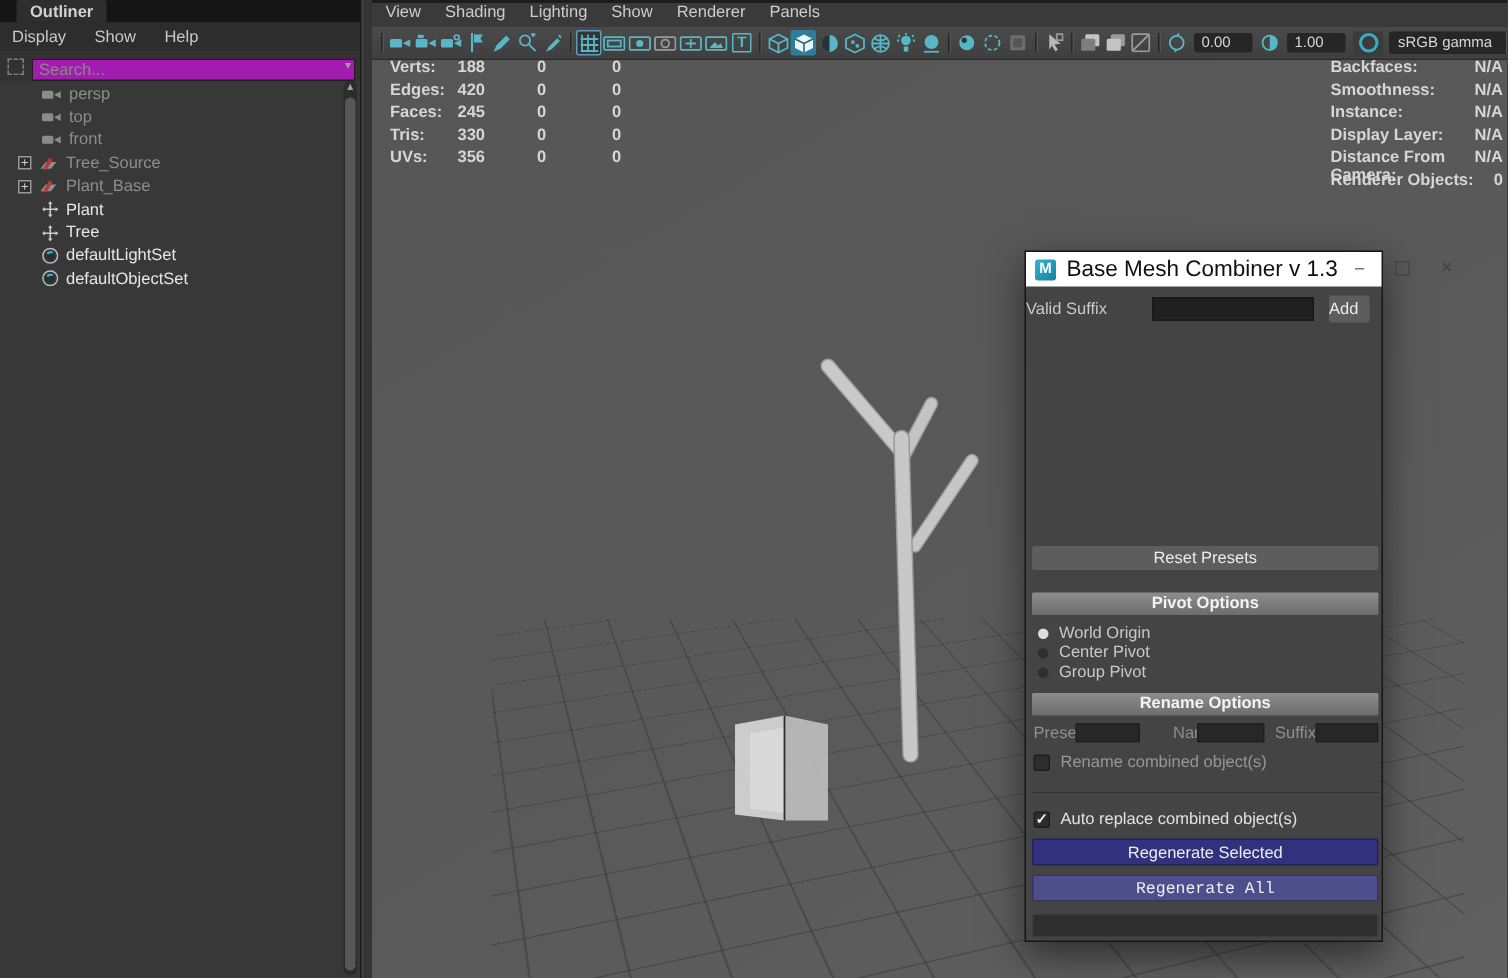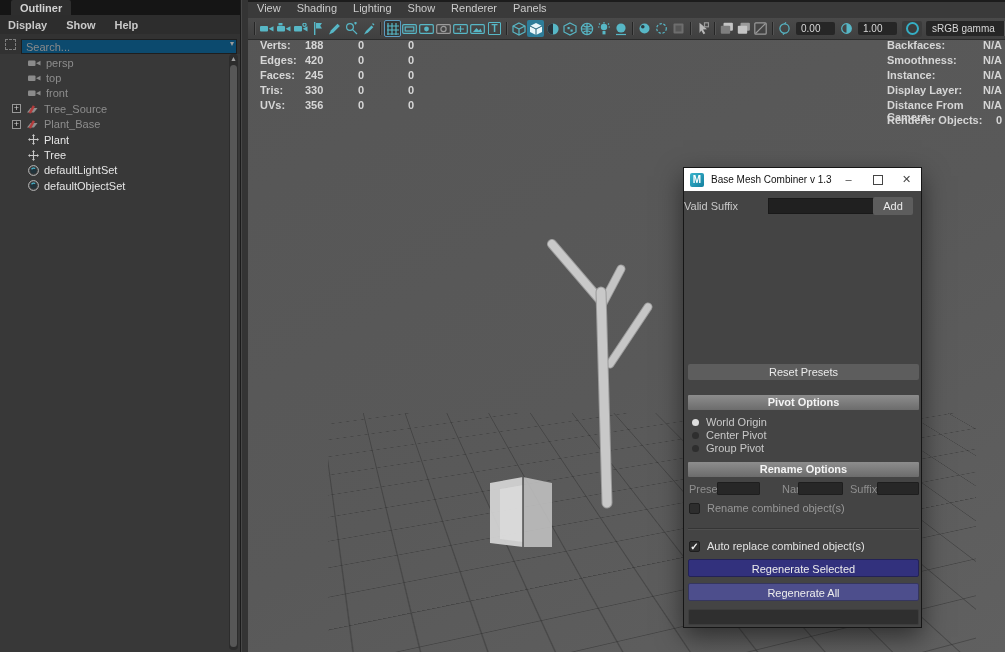--- a/index.html
+++ b/index.html
@@ -2,26 +2,26 @@
 <html><head>
 <meta charset="utf-8">
 <style>
   html,body{margin:0;padding:0;background:#222;font-family:"Liberation Sans",sans-serif;}
   #app{position:relative;width:1005px;height:652px;overflow:hidden;background:#5a5a5a;user-select:none;}
 
   
   #outliner{position:absolute;left:0;top:0;width:240px;height:652px;background:#383838;}
   .ol-tabstrip{height:15px;background:#151515;display:flex;align-items:flex-end;}
   .ol-tab{margin-left:11px;padding:2px 9px 1px;background:#2e2e2e;color:#d2d2d2;font-size:11px;font-weight:bold;border-radius:2px 2px 0 0;}
-  .ol-menus{height:19px;background:#2d2d2d;display:flex;align-items:center;gap:19px;padding-left:8px;color:#c9c9c9;font-size:11px;font-weight:bold;}
+  .ol-menus{height:19px;background:#2d2d2d;display:flex;align-items:center;gap:19px;padding-left:8px;color:#c9c9c9;font-size:11px;}
   .ol-menus span{cursor:default;}
   .ol-searchrow{height:20px;background:#323232;display:flex;align-items:center;padding:0 3px;}
   .marquee{width:9px;height:9px;border:1px dashed #7d7d7d;margin:0 5px 0 2px;flex:0 0 auto;}
   .ol-searchwrap{position:relative;flex:1;height:15px;}
-  .ol-search{width:100%;height:15px;box-sizing:border-box;background:#0c4a6e;border:1px solid #1e1e1e;color:#bbb;font-size:11px;padding:0 14px 0 4px;font-family:"Liberation Sans",sans-serif;}
+  .ol-search{width:100%;height:15px;box-sizing:border-box;background:#a21caf;border:1px solid #1e1e1e;color:#bbb;font-size:11px;padding:0 14px 0 4px;font-family:"Liberation Sans",sans-serif;}
   .ol-search::placeholder{color:#8a8a8a;}
   .ol-search-arrow{position:absolute;right:3px;top:2px;font-size:8px;color:#9c9c9c;pointer-events:none;}
   .ol-items{position:absolute;top:55px;left:0;right:13px;}
   .ol-row{height:15.4px;display:flex;align-items:center;font-size:11px;color:#e6e6e6;}
   .ol-row.dim{color:#8d8d8d;}
   .pad-cam{padding-left:28px;}
   .pad-exp{padding-left:12px;}
   .expbox{width:9px;height:9px;box-sizing:border-box;border:1px solid #989898;background:#2e2e2e;color:#cfcfcf;font-size:9px;line-height:7px;text-align:center;margin-right:5px;flex:0 0 auto;}
   .ol-ico{display:inline-flex;margin-right:5px;flex:0 0 auto;}
   .ol-scroll{position:absolute;top:54px;right:2px;width:9px;bottom:2px;background:#2c2c2c;border-radius:4px;}
@@ -62,45 +62,45 @@
     background-image:
       repeating-linear-gradient(0deg,rgba(40,40,40,.42) 0 1px,transparent 1px 46px),
       repeating-linear-gradient(90deg,rgba(40,40,40,.42) 0 1px,transparent 1px 46px);
     transform:perspective(900px) rotateX(63deg) rotateZ(-21deg);transform-origin:50% 50%;}
   .scene{position:absolute;left:0;top:0;}
 
   
   #dialog{position:absolute;left:683px;top:167px;width:239px;height:461px;background:#444444;border:1px solid #161616;box-sizing:border-box;box-shadow:0 9px 24px rgba(0,0,0,.5);z-index:10;}
   .dlg-titlebar{height:23px;background:#ffffff;display:flex;align-items:center;}
   .maya-logo{width:14px;height:14px;margin:0 7px 0 6px;border-radius:2px;background:linear-gradient(135deg,#3ab4cd,#13809f);color:#fff;font-size:10px;font-weight:bold;line-height:14px;text-align:center;flex:0 0 auto;}
-  .dlg-title{flex:1;font-size:10px;color:#101010;white-space:nowrap;}
+  .dlg-title{flex:1;font-size:15px;color:#101010;white-space:nowrap;}
   .winbtn{width:29px;height:23px;line-height:23px;text-align:center;color:#454545;font-size:11px;flex:0 0 auto;}
   .winbtn .maxbox{display:inline-block;width:8px;height:8px;border:1px solid #454545;vertical-align:middle;}
   .dlg-body{position:absolute;left:0;top:23px;right:0;bottom:0;}
   .row-suffix{position:absolute;top:6px;left:0;right:0;height:18px;}
   .lbl-validsuffix{position:absolute;left:0;top:3px;width:78px;text-align:left;color:#c9c9c9;font-size:11px;}
   .inp-validsuffix{position:absolute;left:84px;top:1px;width:108px;height:16px;box-sizing:border-box;background:#202020;border:1px solid #191919;color:#ddd;font-size:11px;padding:0 3px;font-family:"Liberation Sans",sans-serif;}
-  .btn-add{position:absolute;right:8px;top:0;width:40px;height:18px;background:#5d5d5d;border-radius:2px;color:#ebebeb;font-size:11px;line-height:18px;text-align:center;}
+  .btn-add{position:absolute;right:8px;top:0;width:27px;height:18px;background:#5d5d5d;border-radius:2px;color:#ebebeb;font-size:11px;line-height:18px;text-align:left;}
   .suffix-list{position:absolute;left:4px;top:26px;width:231px;height:145px;box-sizing:border-box;background:#242424;border:1px solid #4d87a8;padding:3px 5px;}
   .suffix-item{font-size:10px;font-weight:bold;color:#d8d8d8;line-height:10px;margin-bottom:0;}
   .btn-wide{position:absolute;left:4px;width:231px;background:#5d5d5d;border-radius:2px;color:#ebebeb;font-size:11px;text-align:center;}
   .btn-reset{top:173px;height:16px;line-height:16px;}
   .sect-hdr{position:absolute;left:4px;width:231px;height:15px;line-height:15px;text-align:center;font-size:11px;font-weight:bold;color:#f4f4f4;background:linear-gradient(#8d8d8d,#6c6c6c);border-radius:1px;}
   .hdr-pivot{top:204px;}
   .radio-row{position:absolute;left:5px;height:12px;display:flex;align-items:center;font-size:11px;color:#c8c8c8;}
   .radio{width:7px;height:7px;border-radius:50%;background:#2e2e2e;margin:0 7px 0 3px;flex:0 0 auto;}
   .radio.sel{background:#dedede;}
   .hdr-rename{top:271px;}
   .ren-lbl{position:absolute;color:#8f8f8f;font-size:11px;top:292px;}
   .ren-inp{position:absolute;top:291px;height:13px;background:#272727;border:1px solid #1e1e1e;box-sizing:border-box;border-radius:1px;color:#bbb;font-size:10px;padding:0 2px;font-family:"Liberation Sans",sans-serif;}
   .chk-row{position:absolute;left:5px;height:12px;display:flex;align-items:center;font-size:11px;}
   .chk{width:11px;height:11px;box-sizing:border-box;background:#2d2d2d;border:1px solid #1e1e1e;border-radius:2px;margin-right:7px;flex:0 0 auto;color:#f2f2f2;font-size:10px;line-height:9px;text-align:center;font-weight:bold;}
   .divline{position:absolute;left:4px;width:231px;top:337px;height:0;border-top:1px solid #353535;box-shadow:0 1px 0 #4f4f4f;}
   .btn-regen-sel{top:368px;height:18px;line-height:18px;background:#32317d;border:1px solid #232257;box-sizing:border-box;color:#ededed;}
-  .btn-regen-all{top:392px;height:18px;line-height:18px;background:#4d4e8c;border:1px solid #35365f;box-sizing:border-box;color:#ededed;}
+  .btn-regen-all{top:392px;height:18px;line-height:18px;background:#4d4e8c;border:1px solid #35365f;box-sizing:border-box;color:#ededed;font-family:Liberation Mono, monospace;}
   .progressbar{position:absolute;left:4px;top:418px;width:231px;height:16px;box-sizing:border-box;background:#2f2f2f;border:1px solid #3d3d3d;border-radius:2px;}
 </style>
 </head>
 <body>
 
 <div id="app">
 
   <div id="outliner">
     <div class="ol-tabstrip">
       <div class="ol-tab">Outliner</div>

